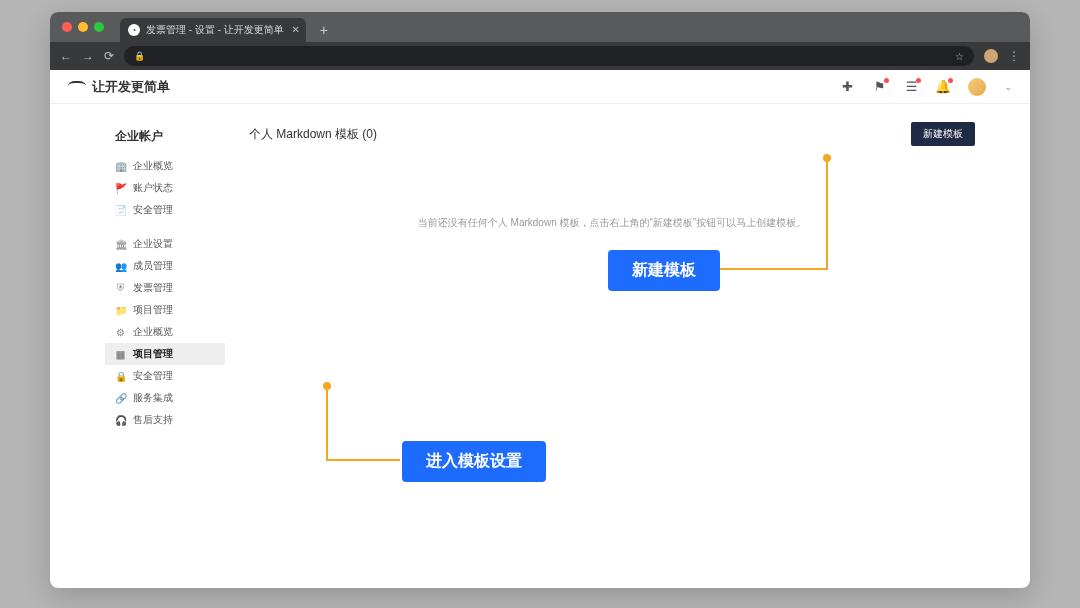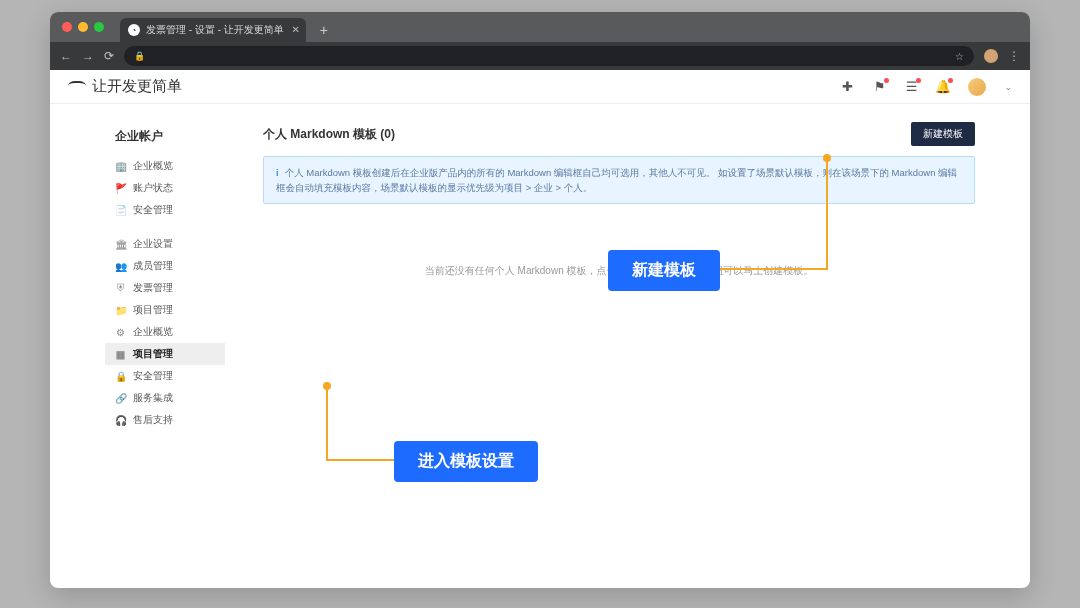--- a/index.html
+++ b/index.html
@@ -94,44 +94,44 @@
 .kebab{color:#bfbfbf;font-size:12px;}
 
 .app-header{
   height:34px;border-bottom:1px solid #eee;background:#fff;
   display:flex;align-items:center;padding:0 18px;
 }
 .logo-wrap{display:flex;align-items:center;gap:6px;}
 .logo-mark{
   width:18px;height:12px;border-top:2px solid #333;border-radius:40% 40% 0 0;
 }
-.logo-text{font-size:15px;color:#333;font-weight:400;}
+.logo-text{font-size:13px;color:#333;font-weight:700;}
 .hdr-icons{margin-left:auto;display:flex;align-items:center;gap:18px;}
 .hdr-icons .ic{width:14px;height:14px;position:relative;display:flex;align-items:center;justify-content:center;font-size:13px;color:#555;}
 .ic.dot::after{content:"";position:absolute;top:-2px;right:-3px;width:5px;height:5px;border-radius:50%;background:#ff4d4f;}
 .avatar{width:18px;height:18px;border-radius:50%;background:linear-gradient(135deg,#f7cc7e,#e8a84a);}
 .chev{font-size:9px;color:#888;}
 
 .content{flex:1;display:flex;justify-content:center;padding:18px 0;background:#fff;overflow:hidden;}
-.panel{width:870px;display:flex;gap:38px;}
+.panel{width:870px;display:flex;gap:24px;}
 
 .sidebar{width:120px;flex-shrink:0;}
 .side-title{font-size:12px;color:#333;font-weight:600;margin:6px 0 10px 10px;}
 .side-item{
   display:flex;align-items:center;gap:7px;height:22px;
   font-size:10px;color:var(--sidebar-text);padding:0 10px;
   cursor:pointer;
 }
 .side-item .icn{width:11px;text-align:center;color:#888;font-size:10px;}
 .side-item.active{background:var(--active-bg);color:#222;font-weight:600;}
 .side-gap{height:12px;}
 
 .main{flex:1;display:flex;flex-direction:column;}
 .main-head{display:flex;align-items:center;justify-content:space-between;margin-bottom:10px;}
-.main-title{font-size:12px;color:#333;font-weight:700;}
+.main-title{font-size:12px;color:#333;font-weight:400;}
 .btn-primary{
   background:#1f2a44;color:#fff;font-size:10px;padding:5px 12px;
   border-radius:2px;border:none;cursor:pointer;
 }
 .info-box{
   background:var(--info-bg);border:1px solid var(--info-border);
   font-size:9.5px;color:#5a7aa0;line-height:1.6;padding:8px 12px;
   border-radius:2px;
 }
 .info-box .i-mark{color:#4a90d9;margin-right:6px;font-weight:bold;font-style:normal;}
@@ -255,33 +255,30 @@
             <span class="icn">🎧</span>
             <span>售后支持</span>
           </div>
         </div>
 
         <div class="main">
           <div class="main-head">
             <span class="main-title">个人 Markdown 模板 (0)</span>
             <button class="btn-primary">新建模板</button>
           </div>
-          <div class="info-box">
-            <i class="i-mark">i</i><span>个人 Markdown 模板创建后在企业版产品内的所有的 Markdown 编辑框自己均可选用，其他人不可见。 如设置了场景默认模板，则在该场景下的 Markdown 编辑框会自动填充模板内容，场景默认模板的显示优先级为项目 &gt; 企业 &gt; 个人。</span>
-          </div>
           <div class="empty">当前还没有任何个人 Markdown 模板，点击右上角的“新建模板”按钮可以马上创建模板。</div>
         </div>
 
       </div>
     </div>
 
     <div class="knob" style="left:773px;top:50px;"></div>
     <div class="line vert" style="left:776px;top:54px;height:112px;"></div>
     <div class="line horiz" style="left:670px;top:164px;width:108px;"></div>
     <div class="callout" style="left:558px;top:146px;">新建模板</div>
 
     <div class="knob" style="left:273px;top:278px;"></div>
     <div class="line vert" style="left:276px;top:282px;height:75px;"></div>
     <div class="line horiz" style="left:276px;top:355px;width:74px;"></div>
-    <div class="callout" style="left:344px;top:337px;">进入模板设置</div>
+    <div class="callout" style="left:352px;top:337px;">进入模板设置</div>
 
   </div>
 </div>
 
 </body></html>

